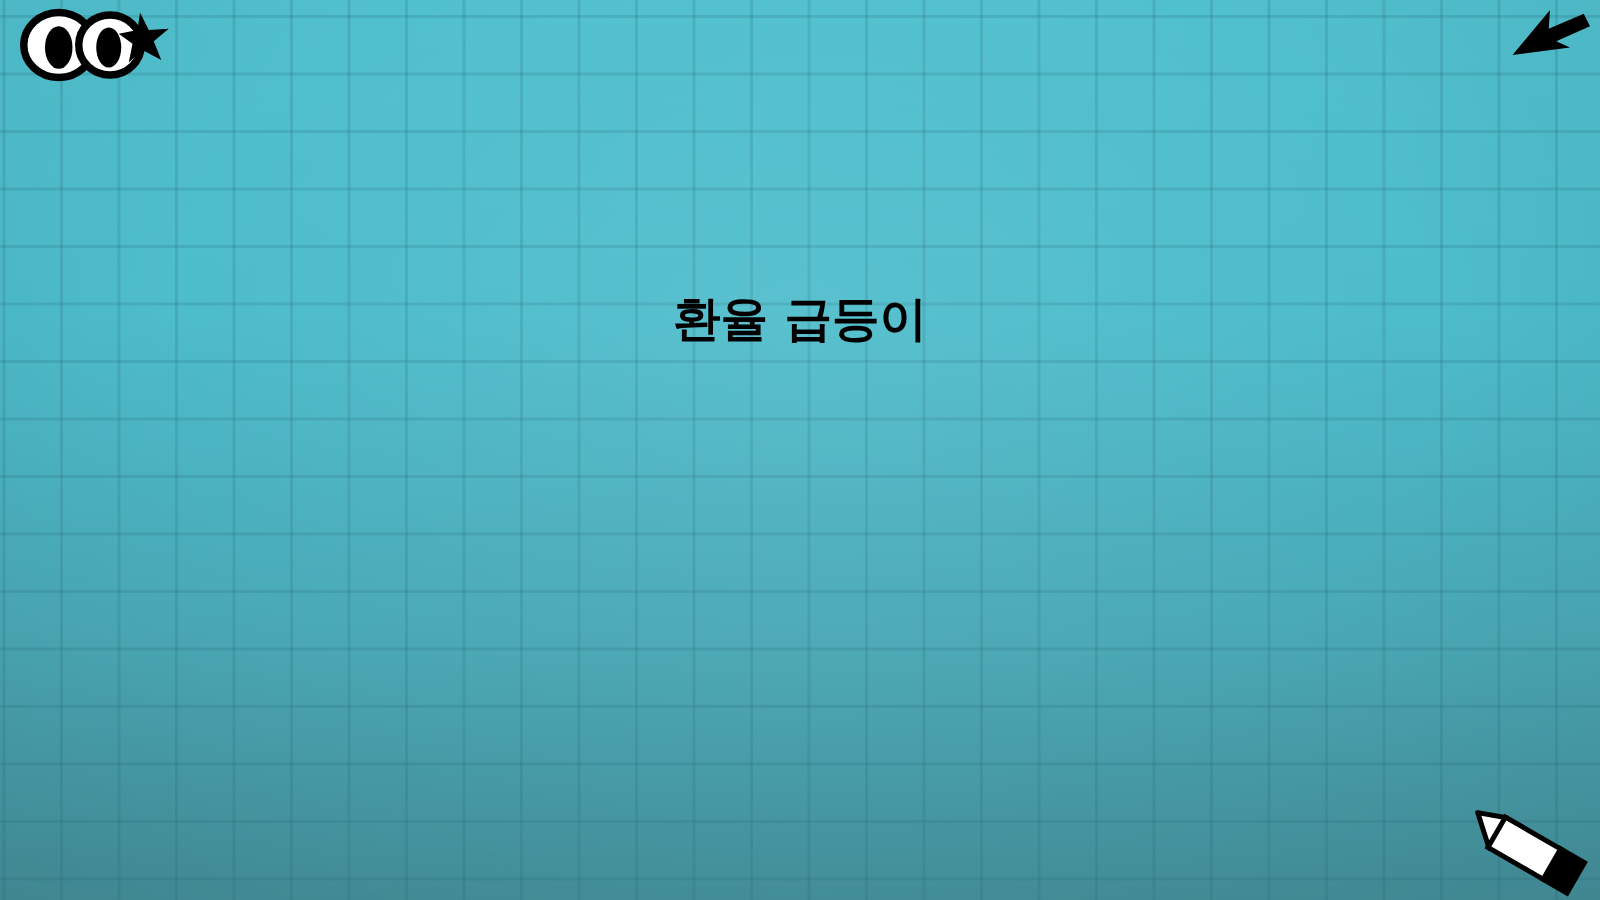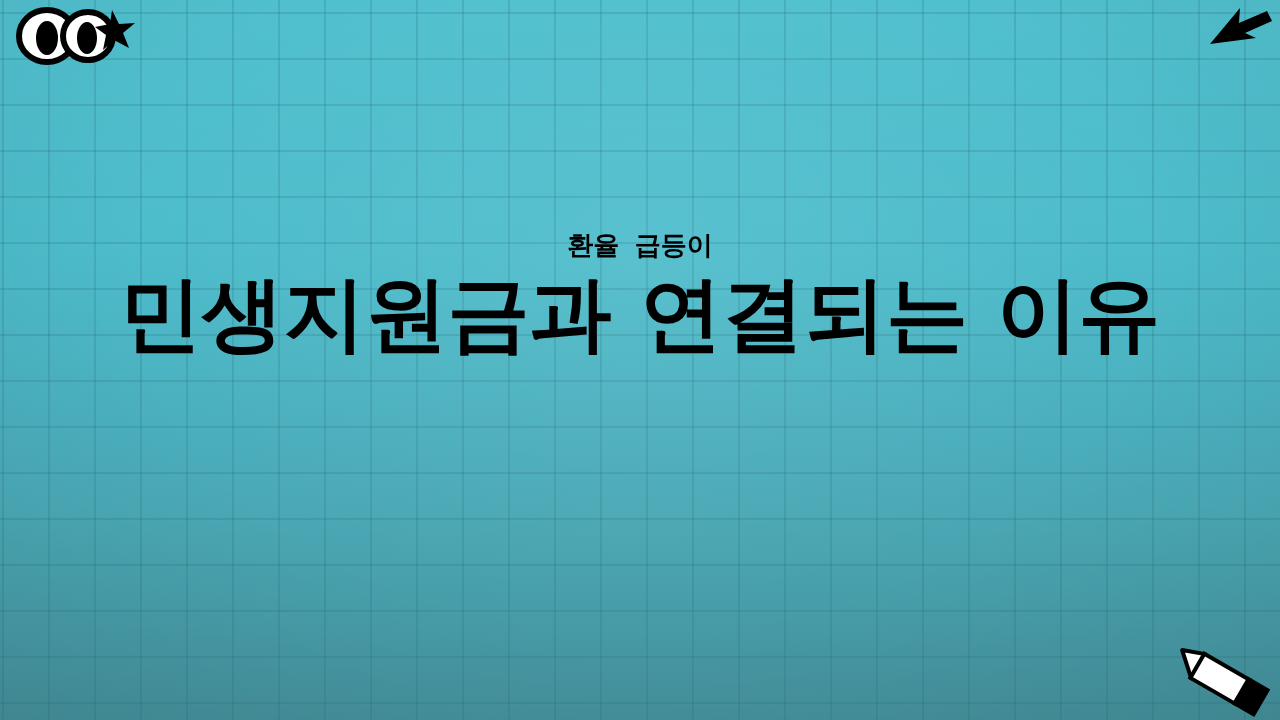--- a/index.html
+++ b/index.html
@@ -122,17 +122,16 @@
         <path d="M10 30 L32 22 L32 50 Z" fill="#FFFFFF" stroke="#000000" stroke-width="4" stroke-linejoin="round"></path>
 
         <rect x="31" y="22" width="52" height="28" fill="#FFFFFF" stroke="#000000" stroke-width="4"></rect>
 
         <rect x="82" y="22" width="22" height="28" fill="#000000" stroke="#000000" stroke-width="4"></rect>
       </g>
     </svg>
   </div>
 
   <div id="title-block">
-    <span class="title-line line1" style="font-size: 26px; font-family: Liberation Mono, monospace;">환율 급등이</span>
-    <span class="title-line line2" style="font-size: 81.9839px;">민생지원금과 연결되는 이유</span>
+    <span class="title-line line1" style="font-size: 38px;">환율 급등이</span>
   </div>
 
 </div>
 
 </body></html>

